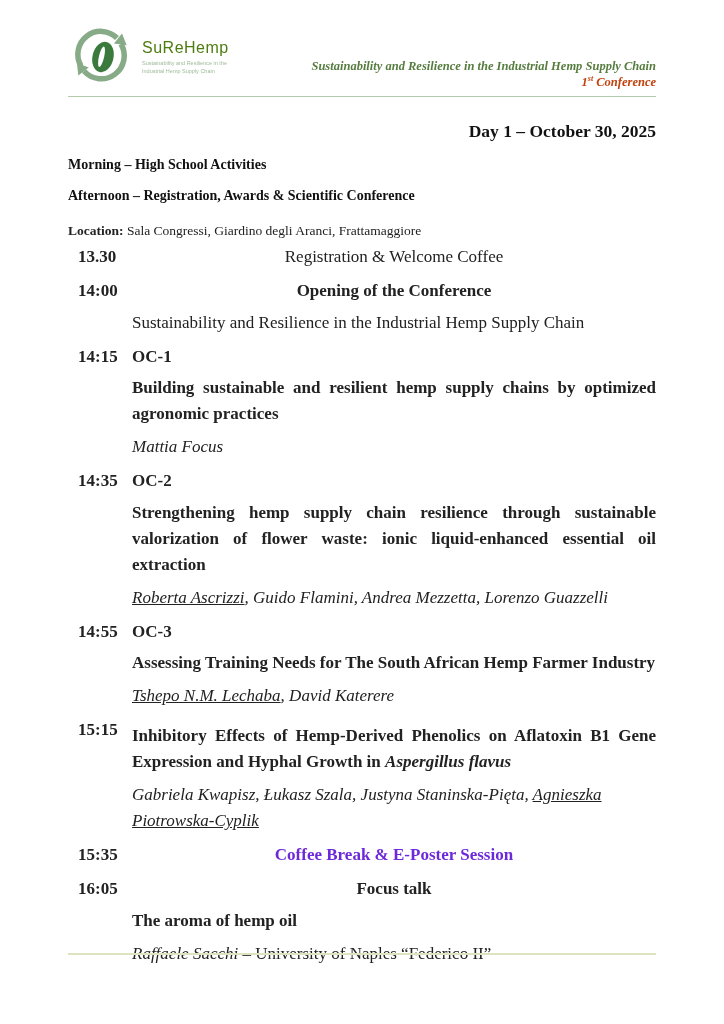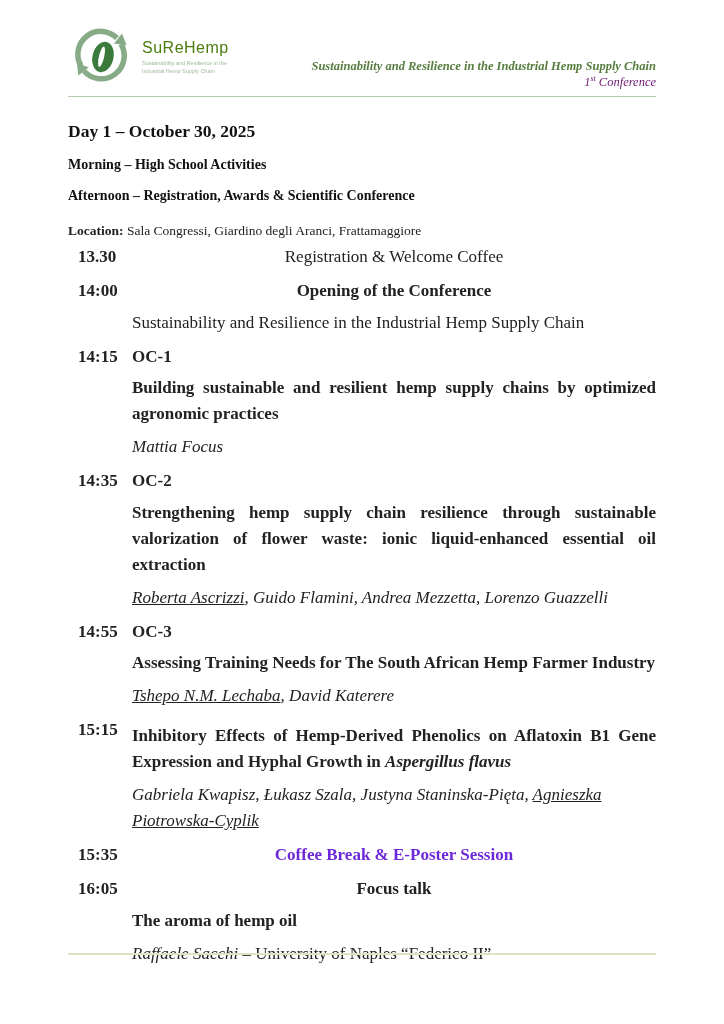--- a/index.html
+++ b/index.html
@@ -17,28 +17,28 @@
   .logo{position:absolute;top:25px;left:70px;display:flex;align-items:center;}
   .logo-svg{width:64px;height:64px;}
   .logo-textblock{margin-left:8px;font-family:"Liberation Sans","DejaVu Sans",sans-serif;}
   .logo-name{font-size:16px;color:#4d7c0f;letter-spacing:.5px;}
   .logo-tagline{font-size:5.5px;color:#9dbb97;line-height:1.45;margin-top:3px;}
   .header-right{
     position:absolute;top:58px;right:68px;text-align:right;
     font-style:italic;line-height:1.3;
   }
   .conf-title{font-size:12.5px;font-weight:600;color:#567d3f;}
-  .conf-edition{font-size:12.5px;font-weight:normal;color:#701a75;}
+  .conf-edition{font-size:12.5px;font-weight:bold;color:#c2410c;}
   .conf-edition sup{font-size:8px;vertical-align:super;}
   .rule-top{position:absolute;top:96px;left:68px;right:68px;height:1px;background:#b3cbab;}
   
   .rule-bottom{position:absolute;top:953px;left:68px;right:68px;height:2px;background:#dfe2bf;}
   
   .content{position:absolute;top:97px;left:68px;width:588px;}
-  .day-title{margin-top:24px;text-align:left;font-size:17.5px;font-weight:bold;color:#111;}
+  .day-title{margin-top:24px;text-align:right;font-size:17.5px;font-weight:bold;color:#111;}
   .section-head{margin-top:15px;font-size:14px;font-weight:bold;color:#111;}
   .intro{margin-top:9px;font-size:13.5px;line-height:2.45;text-align:justify;}
   .afternoon-head{}
   .location{margin-top:19px;font-size:13.5px;}
   .b{font-weight:bold;}
   .i{font-style:italic;}
   .u{text-decoration:underline;}
   
   .schedule{margin-top:5px;padding-left:10px;font-size:17px;}
   .row{display:flex;margin-bottom:8px;}

